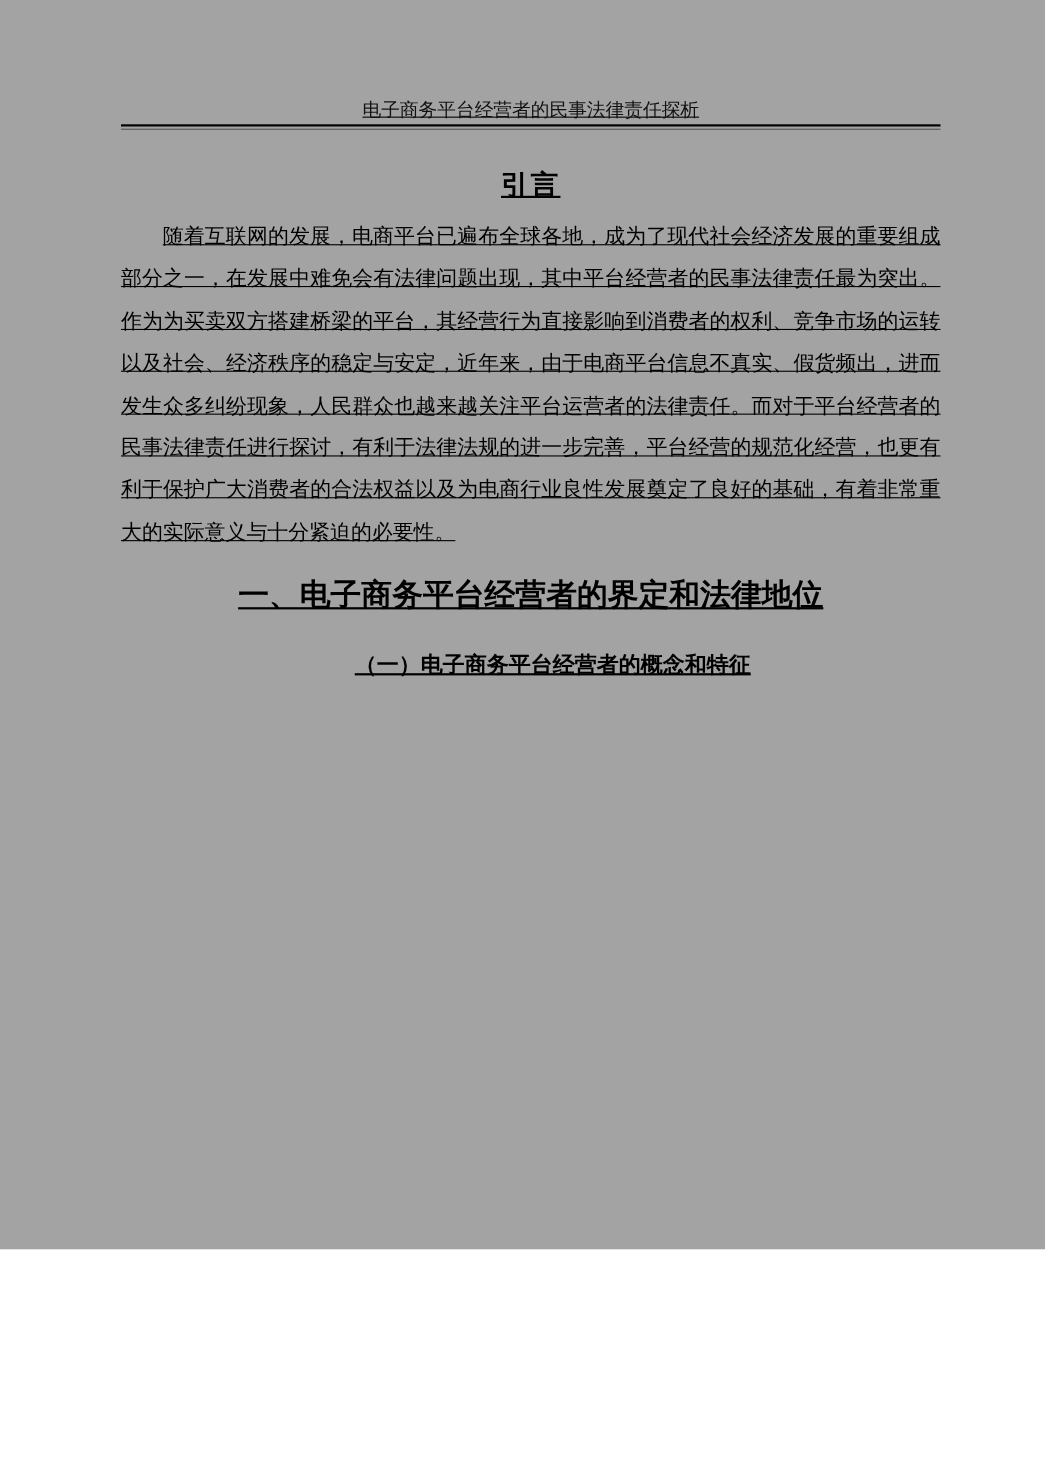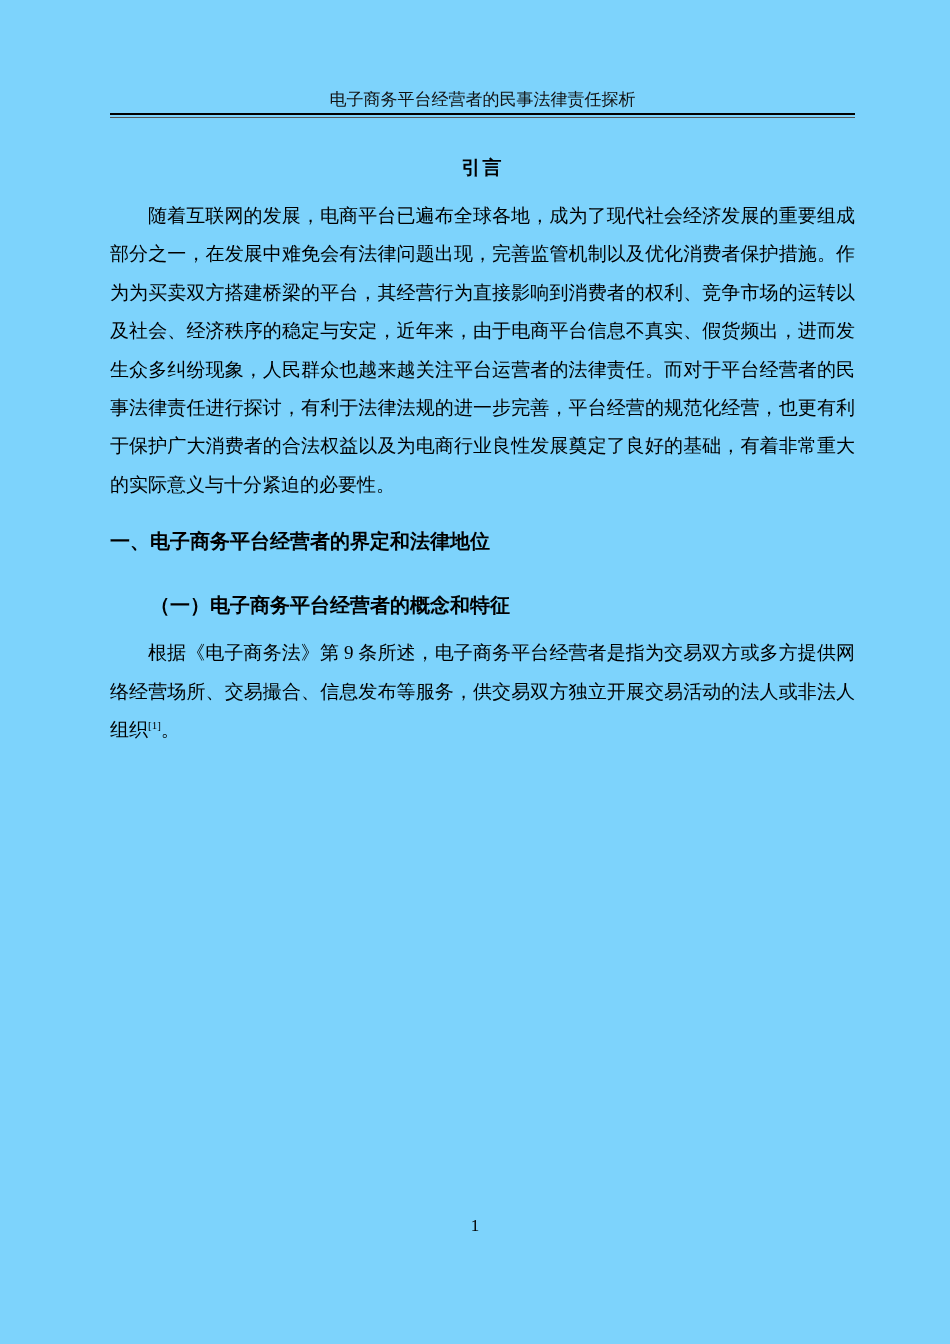--- a/index.html
+++ b/index.html
@@ -3,25 +3,26 @@
 <meta charset="utf-8">
 <style>
   html, body {
     margin: 0;
     padding: 0;
     background: #ffffff;
   }
   .page {
     position: relative;
     width: 950px;
-    height: 1344px;
-    background: #7dd3fc;
+    height: 1136px;
+    background: #a3a3a3;
     color: #000000;
     overflow: hidden;
     font-family: "Liberation Serif", "DejaVu Serif", serif;
+    text-decoration: underline;
   }
   .header {
     margin: 0 95px 0 110px;
     padding-top: 90px;
   }
   .header-title {
     text-align: center;
     font-size: 17px;
     line-height: 20px;
     color: #111111;
@@ -35,53 +36,54 @@
     height: 1px;
     background: #555555;
     margin-top: 2px;
   }
   .content {
     margin: 0 95px 0 110px;
   }
   .doc-title {
     font-family: "Liberation Sans", "DejaVu Sans", sans-serif;
     font-weight: bold;
-    font-size: 19px;
+    font-size: 25px;
     line-height: 34px;
     text-align: center;
     letter-spacing: 2px;
     margin: 33px 0 12px 0;
   }
   .para {
     font-size: 19px;
     line-height: 38.4px;
     text-align: justify;
     text-indent: 38px;
     margin: 0;
   }
   .para sup {
     font-size: 11px;
     line-height: 0;
     vertical-align: super;
   }
   .sec-heading {
     font-family: "Liberation Sans", "DejaVu Sans", sans-serif;
     font-weight: bold;
-    font-size: 20px;
+    font-size: 28px;
     line-height: 30px;
-    text-align: left;
+    text-align: center;
     margin: 22px 0 0 0;
   }
   .subsec-heading {
     font-family: "Liberation Sans", "DejaVu Sans", sans-serif;
     font-weight: bold;
     font-size: 20px;
     line-height: 26px;
     margin: 36px 0 16px 0;
     padding-left: 40px;
+    text-align: center;
   }
   .footer {
     position: absolute;
     left: 0;
     right: 0;
     top: 1216px;
     text-align: center;
   }
   .page-number {
     font-size: 17px;
@@ -96,28 +98,27 @@
   <div class="header">
     <div class="header-title">电子商务平台经营者的民事法律责任探析</div>
     <div class="rule-thick"></div>
     <div class="rule-thin"></div>
   </div>
 
   <div class="content">
 
     <h1 class="doc-title">引言</h1>
 
-    <p class="para"><span>随着互联网的发展，电商平台已遍布全球各地，成为了现代社会经济发展的重要组成部分之一，在发展中难免会有法律问题出现，完善监管机制以及优化消费者保护措施。作为为买卖双方搭建桥梁的平台，其经营行为直接影响到消费者的权利、竞争市场的运转以及社会、经济秩序的稳定与安定，近年来，由于电商平台信息不真实、假货频出，进而发生众多纠纷现象，人民群众也越来越关注平台运营者的法律责任。而对于平台经营者的民事法律责任进行探讨，有利于法律法规的进一步完善，平台经营的规范化经营，也更有利于保护广大消费者的合法权益以及为电商行业良性发展奠定了良好的基础，有着非常重大的实际意义与十分紧迫的必要性。</span></p>
+    <p class="para"><span>随着互联网的发展，电商平台已遍布全球各地，成为了现代社会经济发展的重要组成部分之一，在发展中难免会有法律问题出现，其中平台经营者的民事法律责任最为突出。作为为买卖双方搭建桥梁的平台，其经营行为直接影响到消费者的权利、竞争市场的运转以及社会、经济秩序的稳定与安定，近年来，由于电商平台信息不真实、假货频出，进而发生众多纠纷现象，人民群众也越来越关注平台运营者的法律责任。而对于平台经营者的民事法律责任进行探讨，有利于法律法规的进一步完善，平台经营的规范化经营，也更有利于保护广大消费者的合法权益以及为电商行业良性发展奠定了良好的基础，有着非常重大的实际意义与十分紧迫的必要性。</span></p>
 
 
     <h2 class="sec-heading">一、电子商务平台经营者的界定和法律地位</h2>
 
     <h3 class="subsec-heading">（一）电子商务平台经营者的概念和特征</h3>
 
-    <p class="para"><span>根据《电子商务法》第 9 条所述，电子商务平台经营者是指为交易双方或多方提供网络经营场所、交易撮合、信息发布等服务，供交易双方独立开展交易活动的法人或非法人组织</span><sup>[1]</sup><span>。</span></p>
 
 
   </div>
 
   <div class="footer">
     <span class="page-number">1</span>
   </div>
 
 </div>
 

